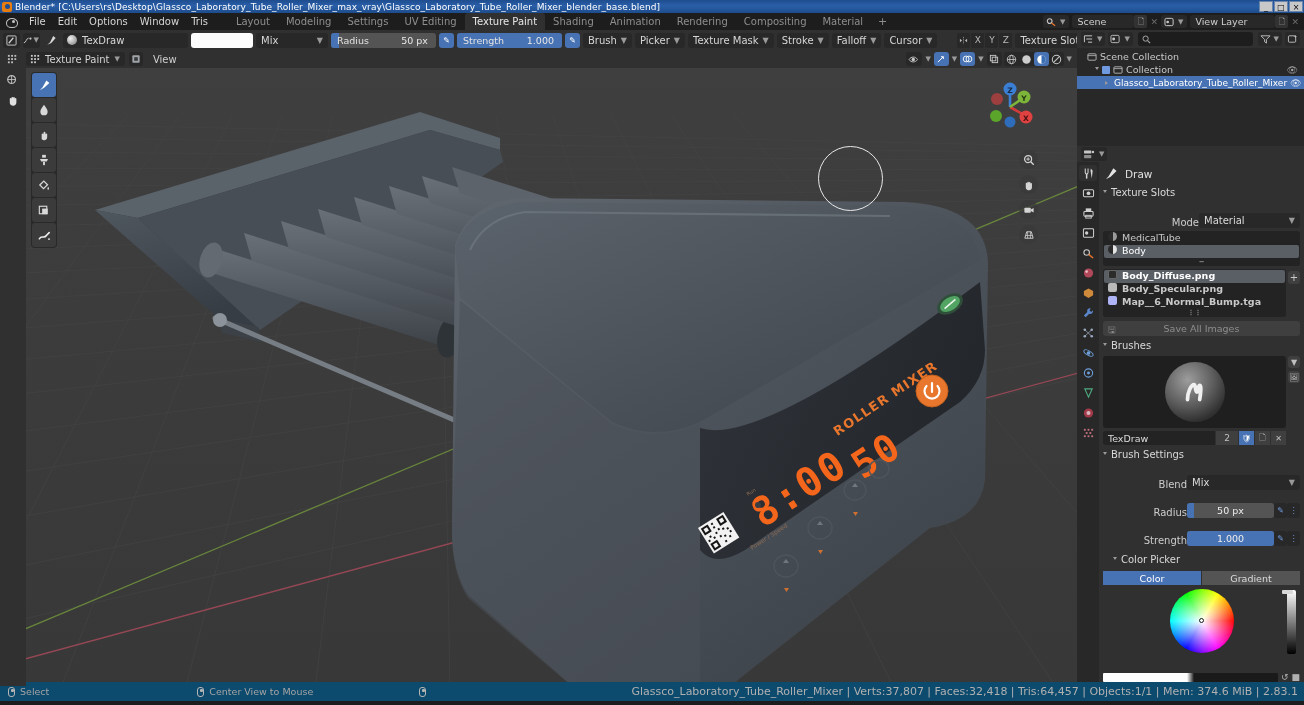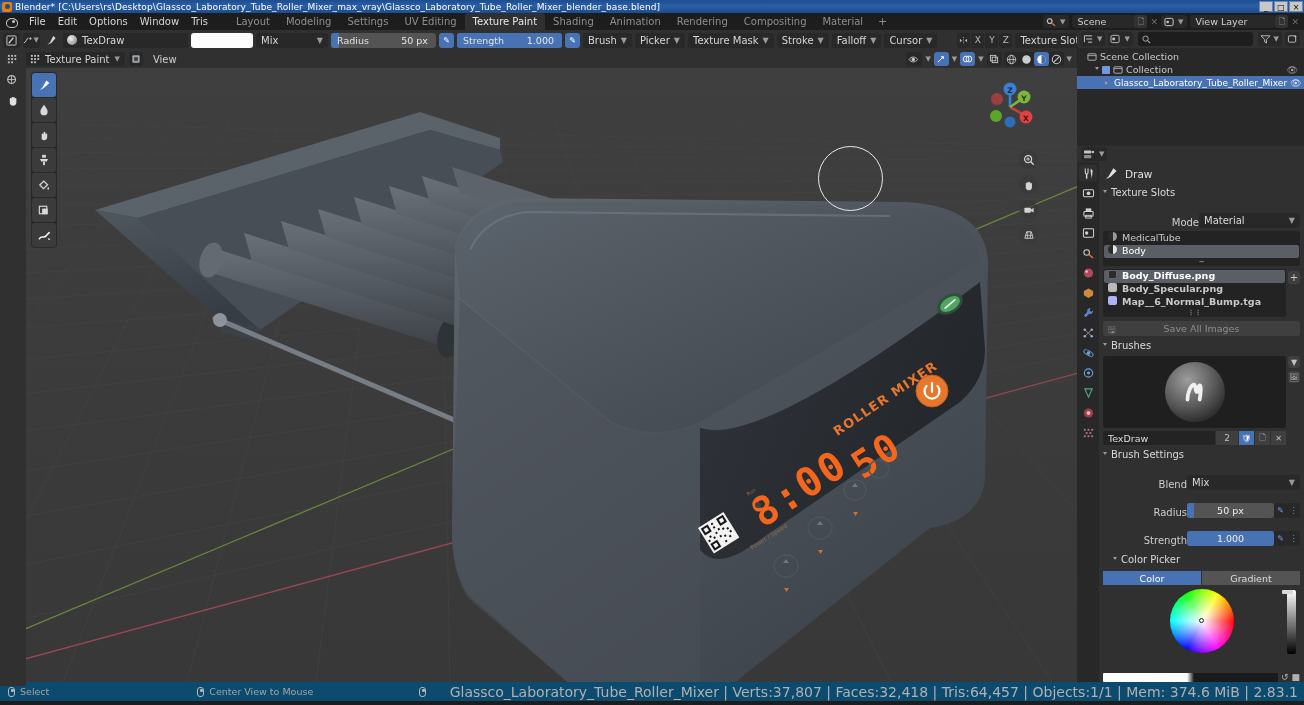--- a/index.html
+++ b/index.html
@@ -300,21 +300,21 @@
   
   .statusbar {
     position:absolute; bottom:4px; left:0; width:1304px; height:19px; background:#0c4a6e;
     display:flex; align-items:center; font-size:9.5px; color:#a4a4a4; padding-left:8px; gap:4px;
   }
   .sb-item{ display:flex; align-items:center; gap:5px; }
   .mouse-ico{
     width:7px;height:10px;border:1px solid #b5b5b5;border-radius:3px; position:relative; flex:0 0 auto;
   }
   .mouse-ico::after{ content:""; position:absolute; left:2px; top:1px; width:3px;height:3.5px; background:#b5b5b5; border-radius:1px;}
-  .sb-right{ position:absolute; right:6px; font-size:14px; color:#b0b0b0; white-space:nowrap;}
+  .sb-right{ position:absolute; right:6px; font-size:11px; color:#b0b0b0; white-space:nowrap;}
   .sb-spacer1{ width:140px; }
   .sb-spacer2{ width:98px; }
 
   svg { display:block; }
 </style>
 </head>
 <body>
 
 <div id="app">
 

